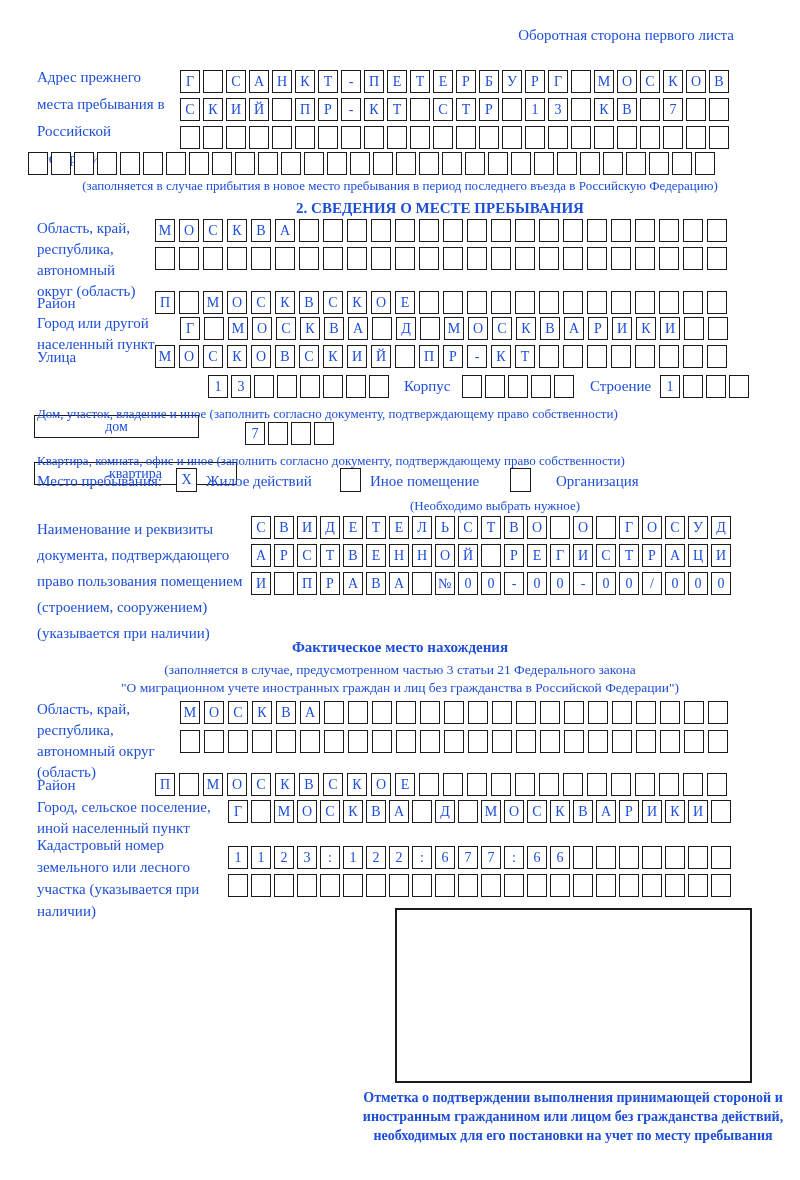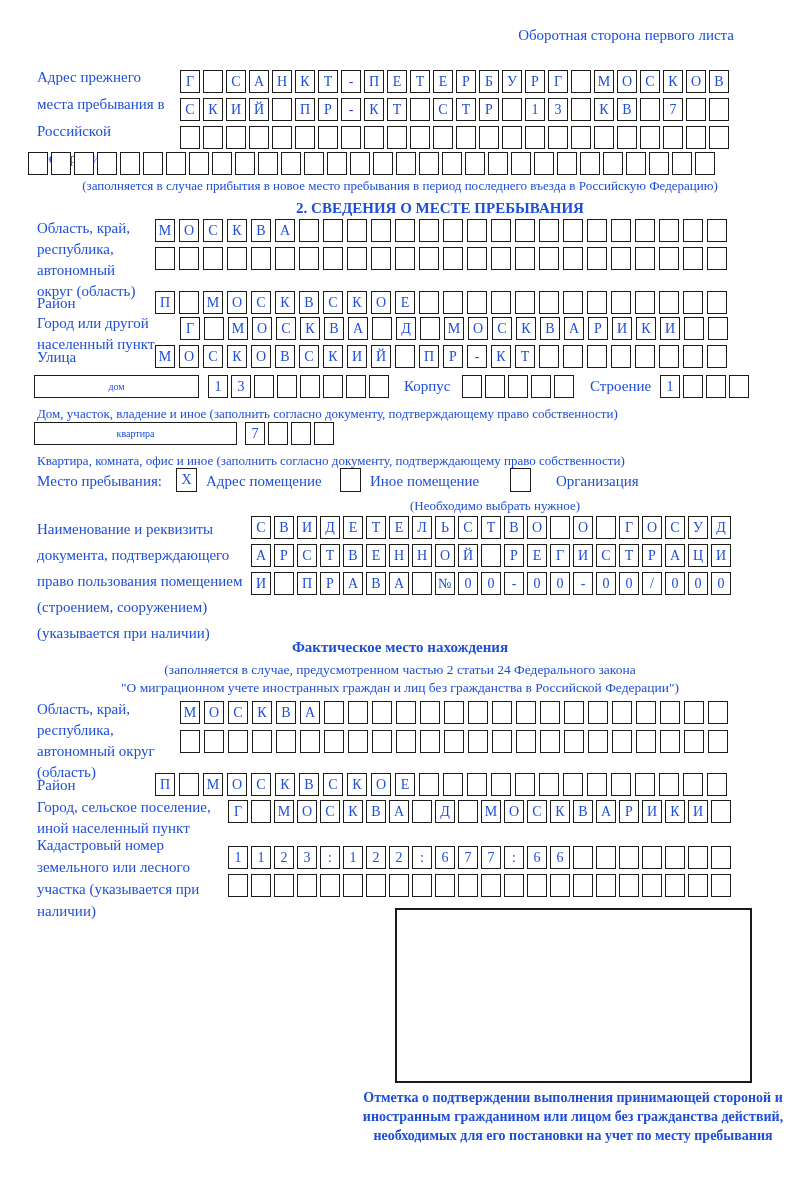--- a/index.html
+++ b/index.html
@@ -10,21 +10,21 @@
   .g3{gap:3px;}
   .g4{gap:4px;}
   .cell{width:18px;height:21px;border:1.5px solid #1b1b1b;display:flex;align-items:center;
         justify-content:center;font-size:14px;line-height:1;flex:none;background:#fff;}
   .lbl{font-size:15px;line-height:21px;}
   .lh27{line-height:27px;}
   .note{font-size:13px;line-height:17px;}
   .center{left:0;width:800px;text-align:center;}
   .bold{font-weight:bold;}
   .fieldbox{border:1.5px solid #1b1b1b;height:21px;display:flex;align-items:center;
-            justify-content:center;font-size:10px;background:#fff;}
+            justify-content:center;font-size:14px;background:#fff;margin-top:40px;}
   .chk{width:19px;height:22px;border:1.5px solid #1b1b1b;display:flex;align-items:center;
        justify-content:center;font-size:14px;background:#fff;}
   .bigbox{border:2px solid #1b1b1b;background:#fff;}
 </style>
 </head>
 <body>
 
 <div class="page">
 
   <div class="abs lbl" style="top:25px;right:66px;">Оборотная сторона первого листа</div>
@@ -313,21 +313,21 @@
   <div class="abs cells g3" style="left:245px;top:422px;">
       <div class="cell">7</div>
       <div class="cell"></div>
       <div class="cell"></div>
       <div class="cell"></div>
     </div>
   <div class="abs note" style="left:37px;top:452px;">Квартира, комната, офис и иное (заполнить согласно документу, подтверждающему право собственности)</div>
 
   <div class="abs lbl" style="left:37px;top:471px;">Место пребывания:</div>
   <div class="abs chk" style="left:176px;top:468px;">X</div>
-  <div class="abs lbl" style="left:206px;top:471px;">Адрес помещение</div>
+  <div class="abs lbl" style="left:206px;top:471px;">Жилое действий</div>
   <div class="abs chk" style="left:340px;top:468px;"></div>
   <div class="abs lbl" style="left:370px;top:471px;">Иное помещение</div>
   <div class="abs chk" style="left:510px;top:468px;"></div>
   <div class="abs lbl" style="left:556px;top:471px;">Организация</div>
   <div class="abs note" style="left:100px;top:497px;width:480px;text-align:right;">(Необходимо выбрать нужное)</div>
 
   <div class="abs lbl" style="left:37px;top:516px;width:208px;line-height:26px;">Наименование и реквизиты документа, подтверждающего право пользования помещением (строением, сооружением) (указывается при наличии)</div>
   <div class="abs cells g3" style="left:251px;top:516px;">
       <div class="cell">С</div>
       <div class="cell">В</div>
@@ -392,21 +392,21 @@
       <div class="cell">-</div>
       <div class="cell">0</div>
       <div class="cell">0</div>
       <div class="cell">/</div>
       <div class="cell">0</div>
       <div class="cell">0</div>
       <div class="cell">0</div>
     </div>
 
   <div class="abs lbl bold center" style="top:637px;">Фактическое место нахождения</div>
-  <div class="abs note center" style="top:661px;font-size:13.5px;">(заполняется в случае, предусмотренном частью 2 статьи 24 Федерального закона</div>
+  <div class="abs note center" style="top:661px;font-size:13.5px;">(заполняется в случае, предусмотренном частью 3 статьи 21 Федерального закона</div>
   <div class="abs note center" style="top:679px;font-size:13.5px;">"О миграционном учете иностранных граждан и лиц без гражданства в Российской Федерации")</div>
 
   <div class="abs lbl" style="left:37px;top:699px;width:132px;">Область, край, республика, автономный округ (область)</div>
   <div class="abs cells g4" style="left:180px;top:701px;">
       <div class="cell">М</div>
       <div class="cell">О</div>
       <div class="cell">С</div>
       <div class="cell">К</div>
       <div class="cell">В</div>
       <div class="cell">А</div>

